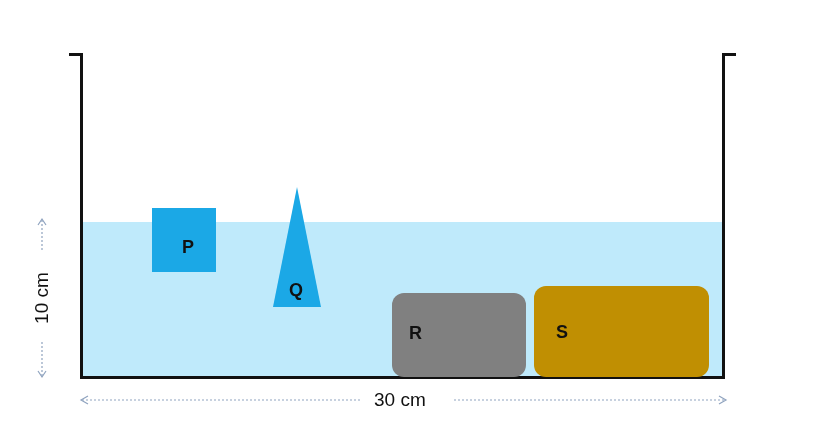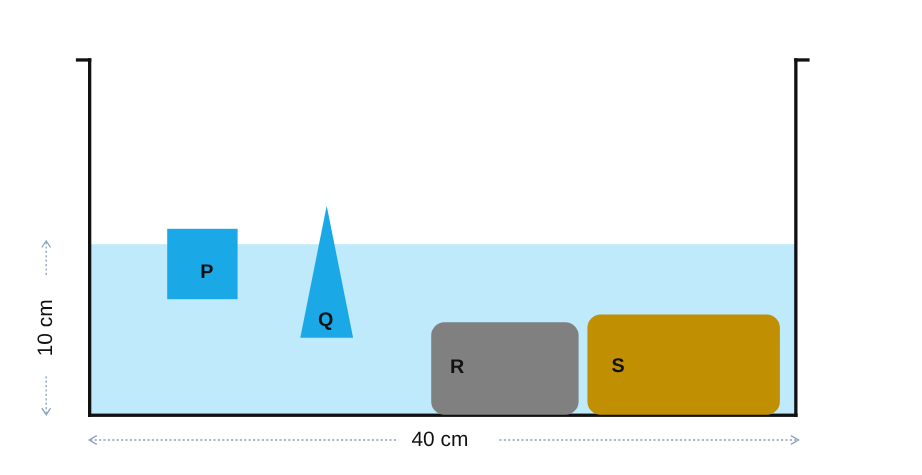--- a/index.html
+++ b/index.html
@@ -48,13 +48,13 @@
   <polyline points="4,155 8,161 12,155" fill="none" stroke="#8fa3bf" stroke-width="1.2"></polyline>
 </svg>
 <div class="abs dim-text" style="left:42px; top:298px; transform: translate(-50%, -50%) rotate(-90deg); white-space:nowrap;">10 cm</div>
 
 <svg class="abs" style="left:78px; top:392px;" width="652" height="16" viewBox="0 0 652 16">
   <line x1="4" y1="8" x2="282" y2="8" stroke="#8fa3bf" stroke-width="1.2" stroke-dasharray="2,2"></line>
   <polyline points="10,4 3,8 10,12" fill="none" stroke="#8fa3bf" stroke-width="1.2"></polyline>
   <line x1="376" y1="8" x2="647" y2="8" stroke="#8fa3bf" stroke-width="1.2" stroke-dasharray="2,2"></line>
   <polyline points="641,4 648,8 641,12" fill="none" stroke="#8fa3bf" stroke-width="1.2"></polyline>
 </svg>
-<div class="abs dim-text" style="left:374px; top:389px; white-space:nowrap;">40 cm</div>
+<div class="abs dim-text" style="left:374px; top:389px; white-space:nowrap;">30 cm</div>
 
 </body></html>

